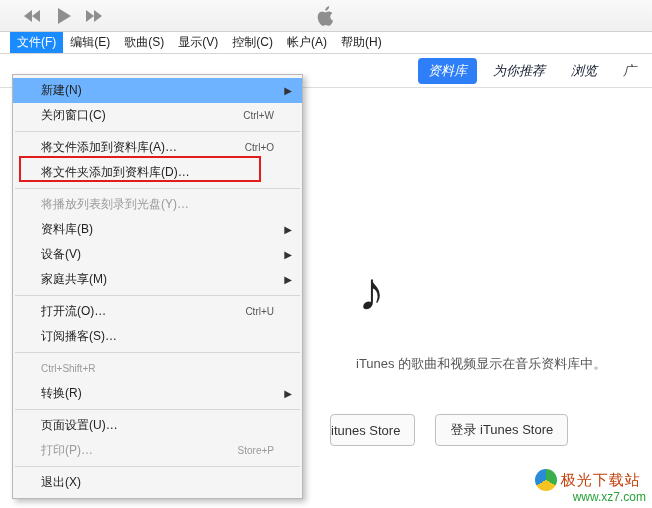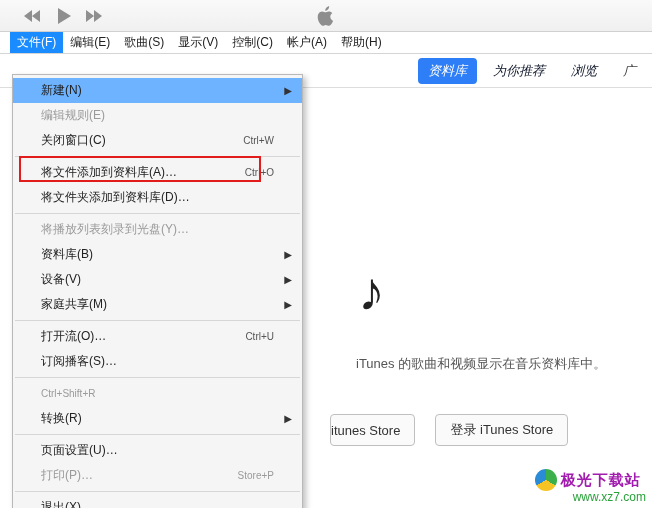--- a/index.html
+++ b/index.html
@@ -35,21 +35,21 @@
   .sep { height:1px; background:#d6d6d6; margin: 3px 2px; }
   .highlight-box { position:absolute; border:2px solid #e21b1b; pointer-events:none; }
 
   
   .note-glyph { position:absolute; top:260px; left:358px; font-size:54px; color:#222; font-weight:bold; }
 
   
   .wm { position:absolute; right:6px; bottom:4px; text-align:left; }
   .wm-row1 { display:flex; align-items:center; gap:4px; }
   .wm-logo { width:22px; height:22px; border-radius:50%; background: conic-gradient(#3bb04a 0 120deg, #f5c324 120deg 240deg, #2a8bd6 240deg 360deg); }
-  .wm-t1 { color:#a21caf; font-size:15px; font-weight:700; letter-spacing:1px; }
+  .wm-t1 { color:#c2410c; font-size:15px; font-weight:400; letter-spacing:1px; }
   .wm-t2 { color:#29a23a; font-size:12px; margin-left:38px; margin-top:-1px; }
 
   svg { display:block; }
 </style>
 </head>
 <body>
 
 <div class="toolbar">
   <div class="play-controls">
     <div class="pc-btn">
@@ -98,23 +98,20 @@
 <div class="hint">iTunes 的歌曲和视频显示在音乐资料库中。</div>
 <div class="store-btns">
   <button class="store-btn cut">itunes Store</button>
   <button class="store-btn">登录 iTunes Store</button>
 </div>
 
 <div class="dropdown">
   <div class="mi sel">
     <span>新建(N)</span>
     <span class="sub-arrow">▶</span>
-  </div>
-  <div class="mi disabled">
-    <span>编辑规则(E)</span>
   </div>
   <div class="mi">
     <span>关闭窗口(C)</span>
     <span class="shortcut">Ctrl+W</span>
   </div>
   <div class="sep"></div>
   <div class="mi">
     <span>将文件添加到资料库(A)…</span>
     <span class="shortcut">Ctrl+O</span>
   </div>

